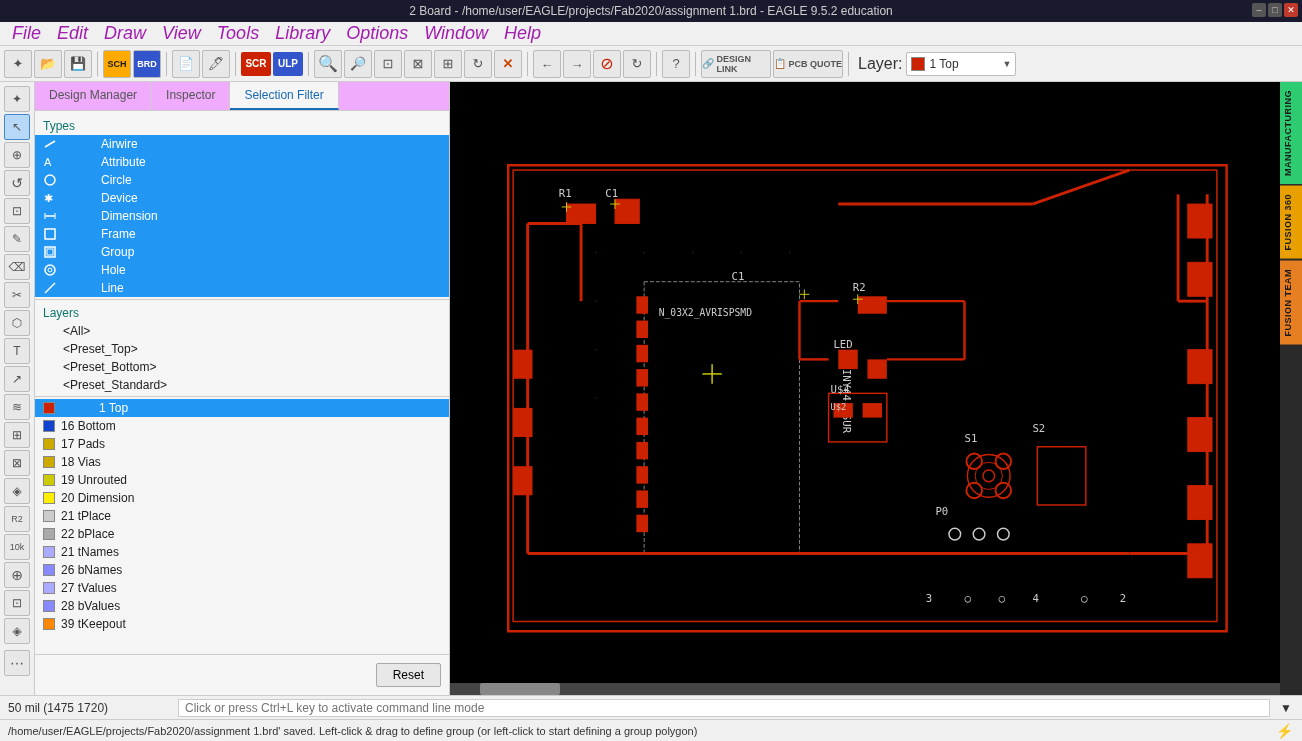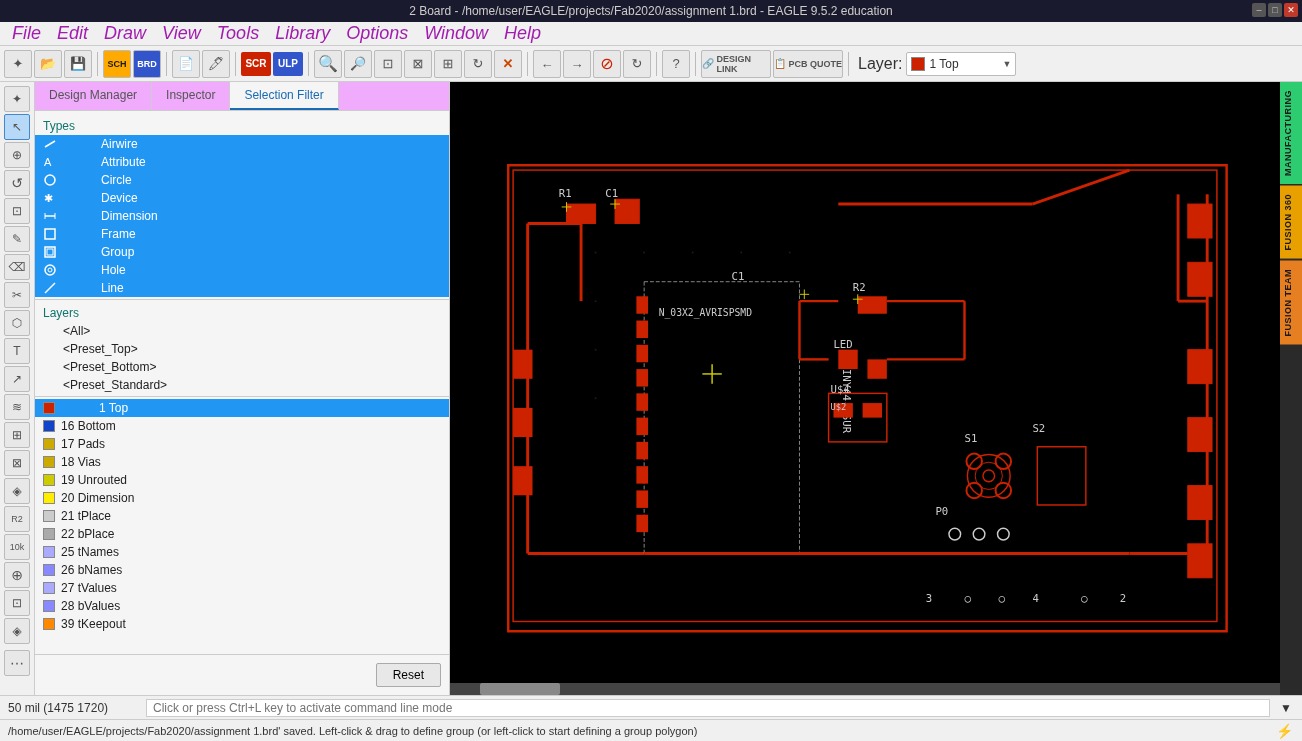--- a/index.html
+++ b/index.html
@@ -230,20 +230,21 @@
       color: #333;
     }
     #command-input {
       flex: 1;
       border: 1px solid #ccc;
       background: white;
       height: 18px;
       padding: 0 6px;
       font-size: 12px;
       color: #999;
+      margin-left: 32px;
     }
 
     
     #status-bar {
       background: #f0f0f0;
       border-top: 1px solid #ccc;
       height: 22px;
       display: flex;
       align-items: center;
       padding: 0 8px;
@@ -556,21 +557,21 @@
       <div class="list-item">
         <div class="layer-color-indicator" style="background: #cccccc;"></div>
         <span>21 tPlace</span>
       </div>
       <div class="list-item">
         <div class="layer-color-indicator" style="background: #aaaaaa;"></div>
         <span>22 bPlace</span>
       </div>
       <div class="list-item">
         <div class="layer-color-indicator" style="background: #aaaaff;"></div>
-        <span>25 tNames</span>
+        <span>21 tNames</span>
       </div>
       <div class="list-item">
         <div class="layer-color-indicator" style="background: #8888ff;"></div>
         <span>26 bNames</span>
       </div>
       <div class="list-item">
         <div class="layer-color-indicator" style="background: #aaaaff;"></div>
         <span>27 tValues</span>
       </div>
       <div class="list-item">

